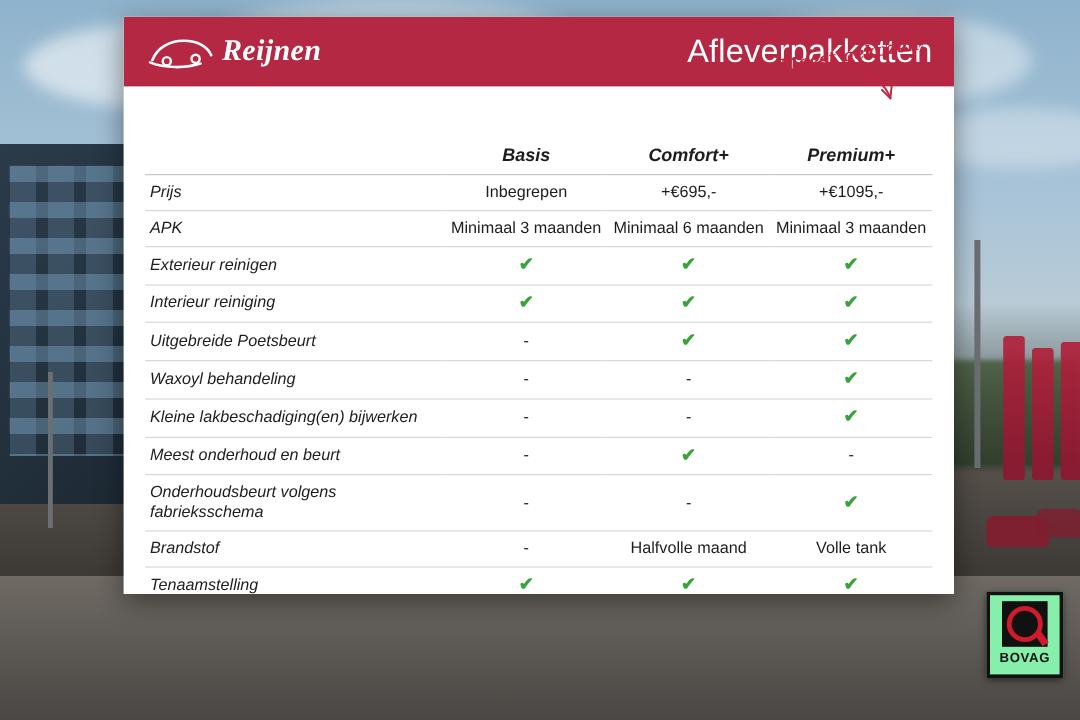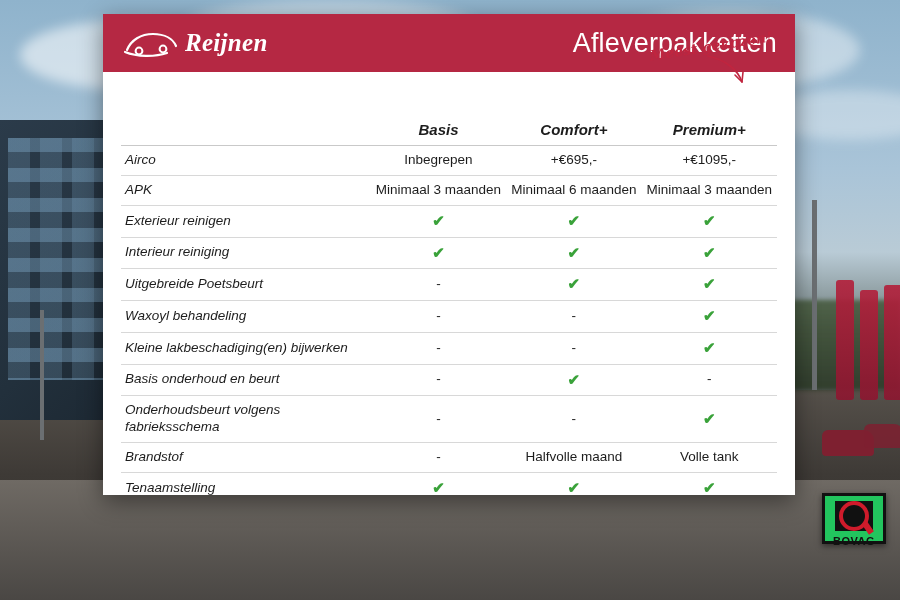--- a/index.html
+++ b/index.html
@@ -89,22 +89,22 @@
   }
   .bg .car1 { left: 822px; top: 430px; width: 52px; height: 26px; }
   .bg .car2 { left: 864px; top: 424px; width: 40px; height: 24px; opacity:.85; }
 
   
   .bovag {
     position: absolute;
     left: 822px;
     top: 493px;
     width: 64px;
-    height: 51px;
-    background: #22c55e;
+    height: 72px;
+    background: #86efac;
     border: 3px solid #111;
     box-shadow: 0 2px 6px rgba(0,0,0,.5);
     display: flex;
     flex-direction: column;
     align-items: center;
     justify-content: flex-start;
     padding-top: 5px;
     box-sizing: border-box;
   }
   .bovag .mark {
@@ -316,21 +316,21 @@
               <path d="M4 2 C22 6, 34 16, 38 28" fill="none" stroke="#c0253f" stroke-width="1.6" stroke-linecap="round"></path>
               <path d="M38 28 L31 21 M38 28 L39 18" fill="none" stroke="#c0253f" stroke-width="1.6" stroke-linecap="round"></path>
             </svg>
             <span>Premium+</span>
           </th>
         </tr>
       </thead>
       <tbody>
 
         <tr>
-          <td class="feature">Airco</td>
+          <td class="feature">Prijs</td>
           <td class="val">Inbegrepen</td>
           <td class="val">+€695,-</td>
           <td class="val">+€1095,-</td>
         </tr>
 
         <tr>
           <td class="feature">APK</td>
           <td class="val">Minimaal 3 maanden</td>
           <td class="val">Minimaal 6 maanden</td>
           <td class="val">Minimaal 3 maanden</td>
@@ -366,21 +366,21 @@
 
         <tr>
           <td class="feature">Kleine lakbeschadiging(en) bijwerken</td>
           <td class="val dash">-</td>
           <td class="val dash">-</td>
           <td class="val check">✔</td>
         </tr>
 
 
         <tr>
-          <td class="feature">Basis onderhoud en beurt</td>
+          <td class="feature">Meest onderhoud en beurt</td>
           <td class="val dash">-</td>
           <td class="val check">✔</td>
           <td class="val dash">-</td>
         </tr>
 
         <tr>
           <td class="feature">Onderhoudsbeurt volgens fabrieksschema</td>
           <td class="val dash">-</td>
           <td class="val dash">-</td>
           <td class="val check">✔</td>

